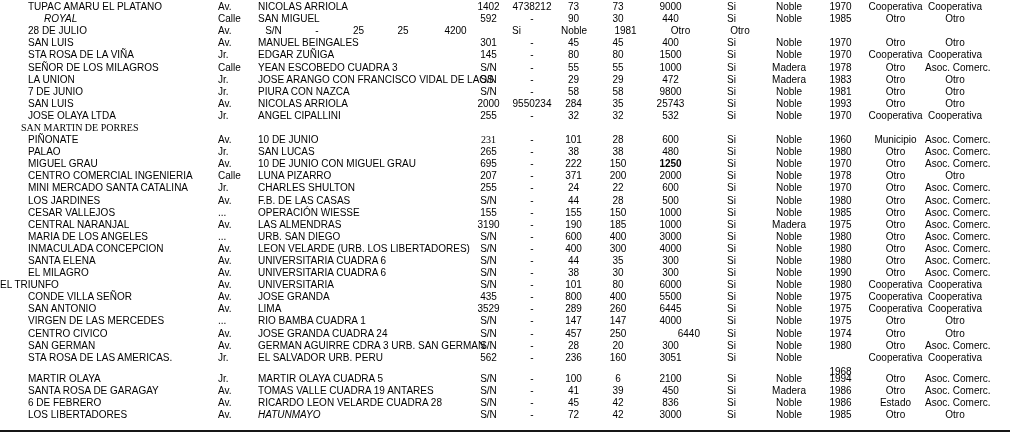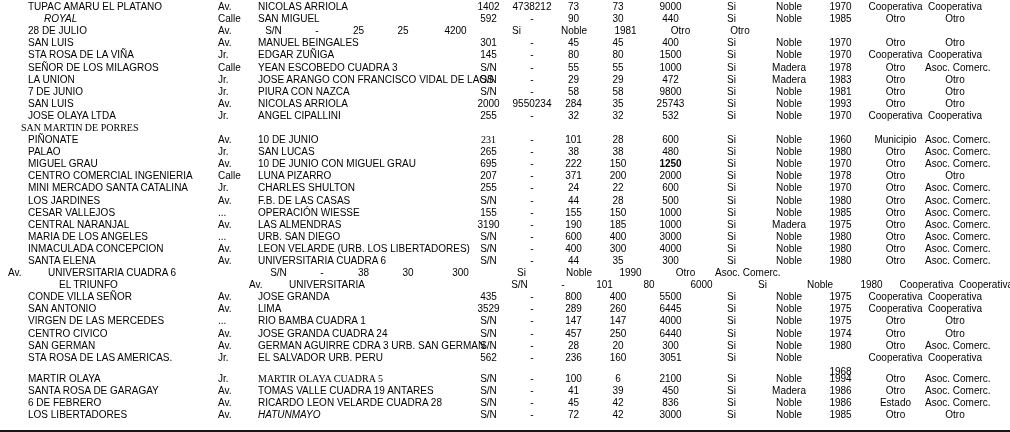--- a/index.html
+++ b/index.html
@@ -368,35 +368,36 @@
         <span class="cell ac" style="width: 43px;">44</span>
         <span class="cell ac" style="width: 46px;">35</span>
         <span class="cell ac" style="width: 59px;">300</span>
         <span class="cell ac" style="width: 63px;">Si</span>
         <span class="cell ac" style="width: 52px;">Noble</span>
         <span class="cell ac" style="width: 51px;">1980</span>
         <span class="cell ac" style="width: 59px;">Otro</span>
         <span class="cell ac" style="width: 60px;">Asoc. Comerc.</span>
       </div>
       <div class="row">
+        <span class="cell al" style="width: 210px; padding-left: 28px;">EL MILAGRO</span>
         <span class="cell al" style="width: 40px; padding-left: 8px;">Av.</span>
         <span class="cell al" style="width: 215px; padding-left: 8px;">UNIVERSITARIA CUADRA 6</span>
         <span class="cell ac" style="width: 47px;">S/N</span>
         <span class="cell ac" style="width: 40px;">-</span>
         <span class="cell ac" style="width: 43px;">38</span>
         <span class="cell ac" style="width: 46px;">30</span>
         <span class="cell ac" style="width: 59px;">300</span>
         <span class="cell ac" style="width: 63px;">Si</span>
         <span class="cell ac" style="width: 52px;">Noble</span>
         <span class="cell ac" style="width: 51px;">1990</span>
         <span class="cell ac" style="width: 59px;">Otro</span>
         <span class="cell ac" style="width: 60px;">Asoc. Comerc.</span>
       </div>
       <div class="row">
-        <span class="cell al" style="width: 210px; padding-left: 28px; margin-left: 31px;">EL TRIUNFO</span>
+        <span class="cell al" style="width: 210px; ">EL TRIUNFO</span>
         <span class="cell al" style="width: 40px; padding-left: 8px;">Av.</span>
         <span class="cell al" style="width: 215px; padding-left: 8px;">UNIVERSITARIA</span>
         <span class="cell ac" style="width: 47px;">S/N</span>
         <span class="cell ac" style="width: 40px;">-</span>
         <span class="cell ac" style="width: 43px;">101</span>
         <span class="cell ac" style="width: 46px;">80</span>
         <span class="cell ac" style="width: 59px;">6000</span>
         <span class="cell ac" style="width: 63px;">Si</span>
         <span class="cell ac" style="width: 52px;">Noble</span>
         <span class="cell ac" style="width: 51px;">1980</span>
@@ -449,21 +450,21 @@
         <span class="cell ac" style="width: 60px;">Otro</span>
       </div>
       <div class="row">
         <span class="cell al" style="width: 210px; padding-left: 28px;">CENTRO CIVICO</span>
         <span class="cell al" style="width: 40px; padding-left: 8px;">Av.</span>
         <span class="cell al" style="width: 215px; padding-left: 8px;">JOSE GRANDA CUADRA 24</span>
         <span class="cell ac" style="width: 47px;">S/N</span>
         <span class="cell ac" style="width: 40px;">-</span>
         <span class="cell ac" style="width: 43px;">457</span>
         <span class="cell ac" style="width: 46px;">250</span>
-        <span class="cell ac" style="width: 59px;">6440</span>
+        <span class="cell ac" style="width: 59px; text-align: right;">6440</span>
         <span class="cell ac" style="width: 63px;">Si</span>
         <span class="cell ac" style="width: 52px;">Noble</span>
         <span class="cell ac" style="width: 51px;">1974</span>
         <span class="cell ac" style="width: 59px;">Otro</span>
         <span class="cell ac" style="width: 60px;">Otro</span>
       </div>
       <div class="row">
         <span class="cell al" style="width: 210px; padding-left: 28px;">SAN GERMAN</span>
         <span class="cell al" style="width: 40px; padding-left: 8px;">Av.</span>
         <span class="cell al" style="width: 215px; padding-left: 8px;">GERMAN AGUIRRE CDRA 3 URB. SAN GERMAN</span>
@@ -490,21 +491,21 @@
         <span class="cell ac" style="width: 63px;">Si</span>
         <span class="cell ac" style="width: 52px;">Noble</span>
         <span class="cell ac" style="width: 51px; margin-top: 28px;">1968</span>
         <span class="cell ac" style="width: 59px;">Cooperativa</span>
         <span class="cell ac" style="width: 60px;">Cooperativa</span>
       </div>
       <div class="gap-row"></div>
       <div class="row">
         <span class="cell al" style="width: 210px; padding-left: 28px;">MARTIR OLAYA</span>
         <span class="cell al" style="width: 40px; padding-left: 8px;">Jr.</span>
-        <span class="cell al" style="width: 215px; padding-left: 8px; font-family: Liberation Serif, serif;">MARTIR OLAYA CUADRA  5</span>
+        <span class="cell al" style="width: 215px; padding-left: 8px;">MARTIR OLAYA CUADRA  5</span>
         <span class="cell ac" style="width: 47px;">S/N</span>
         <span class="cell ac" style="width: 40px;">-</span>
         <span class="cell ac" style="width: 43px;">100</span>
         <span class="cell ac" style="width: 46px;">6</span>
         <span class="cell ac" style="width: 59px;">2100</span>
         <span class="cell ac" style="width: 63px;">Si</span>
         <span class="cell ac" style="width: 52px;">Noble</span>
         <span class="cell ac" style="width: 51px;">1994</span>
         <span class="cell ac" style="width: 59px;">Otro</span>
         <span class="cell ac" style="width: 60px;">Asoc. Comerc.</span>

